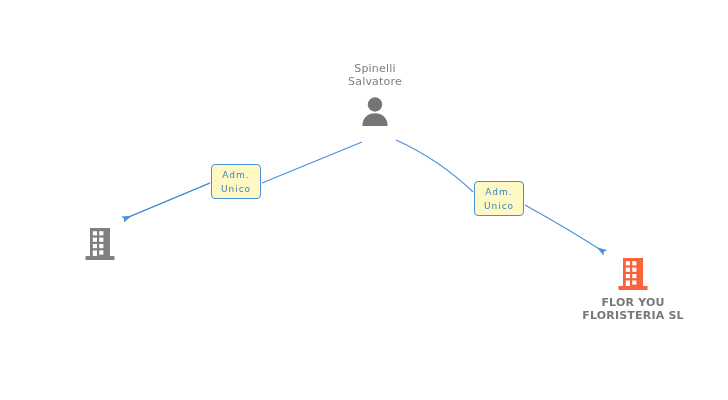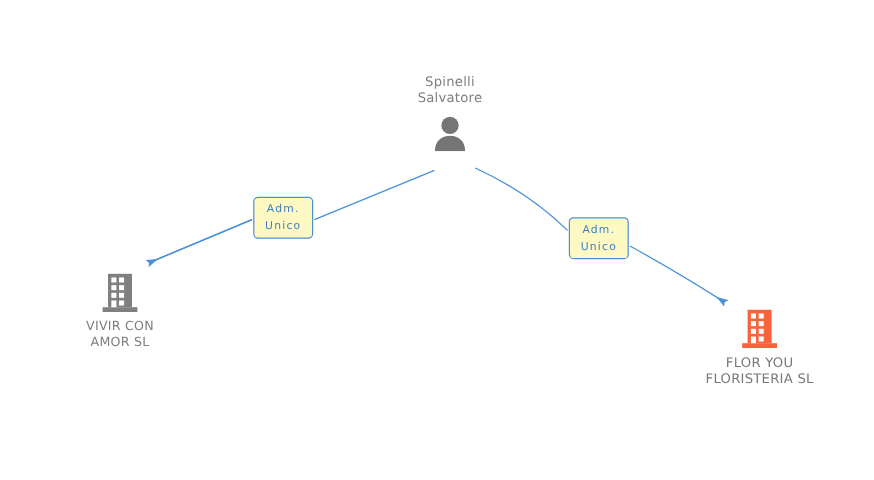--- a/index.html
+++ b/index.html
@@ -64,21 +64,21 @@
   }
   .company-label {
     margin-top: 6px;
     font-size: 10.5px;
     line-height: 13px;
     color: #808080;
     letter-spacing: 0.2px;
     white-space: pre-line;
   }
   .company-label.bold {
-    font-weight: normal;
+    font-weight: bold;
     font-size: 11px;
     color: #787878;
   }
 
   
   .rel-box {
     position: absolute;
     box-sizing: border-box;
     border: 1px solid #4a90d9;
     border-radius: 4px;
@@ -158,22 +158,20 @@
       <rect x="0.5" y="28" width="29" height="4" fill="#808080"></rect>
       <rect x="7.8" y="3.2" width="4.2" height="4.2" fill="#ffffff"></rect>
       <rect x="14.2" y="3.2" width="4.2" height="4.2" fill="#ffffff"></rect>
       <rect x="7.8" y="9.6" width="4.2" height="4.2" fill="#ffffff"></rect>
       <rect x="14.2" y="9.6" width="4.2" height="4.2" fill="#ffffff"></rect>
       <rect x="7.8" y="16.0" width="4.2" height="4.2" fill="#ffffff"></rect>
       <rect x="14.2" y="16.0" width="4.2" height="4.2" fill="#ffffff"></rect>
       <rect x="7.8" y="22.4" width="4.2" height="5.6" fill="#ffffff"></rect>
       <rect x="14.2" y="22.4" width="4.2" height="4.2" fill="#ffffff"></rect>
     </svg>
-    <div class="company-label">VIVIR CON
-AMOR SL</div>
   </div>
 
   <div class="company-node right">
     <svg class="company-icon" viewBox="0 0 30 32" xmlns="http://www.w3.org/2000/svg">
       <rect x="5" y="0" width="20" height="28" fill="#f9633b"></rect>
       <rect x="0.5" y="28" width="29" height="4" fill="#f9633b"></rect>
       <rect x="7.8" y="3.2" width="4.2" height="4.2" fill="#ffffff"></rect>
       <rect x="14.2" y="3.2" width="4.2" height="4.2" fill="#ffffff"></rect>
       <rect x="7.8" y="9.6" width="4.2" height="4.2" fill="#ffffff"></rect>
       <rect x="14.2" y="9.6" width="4.2" height="4.2" fill="#ffffff"></rect>

